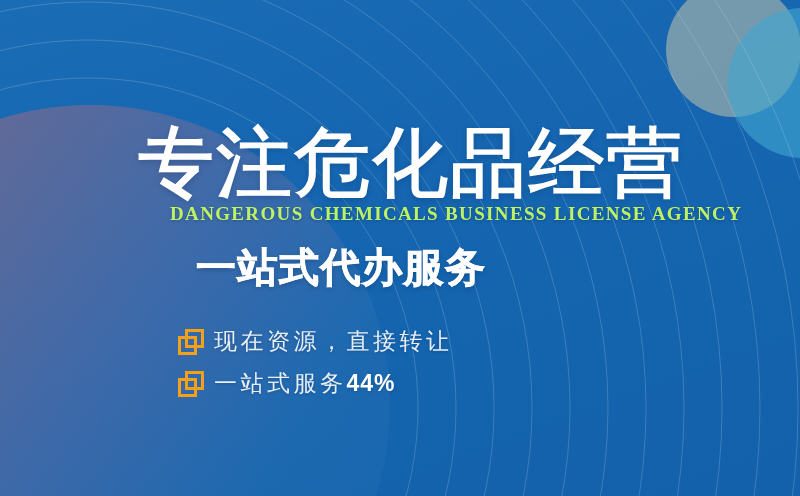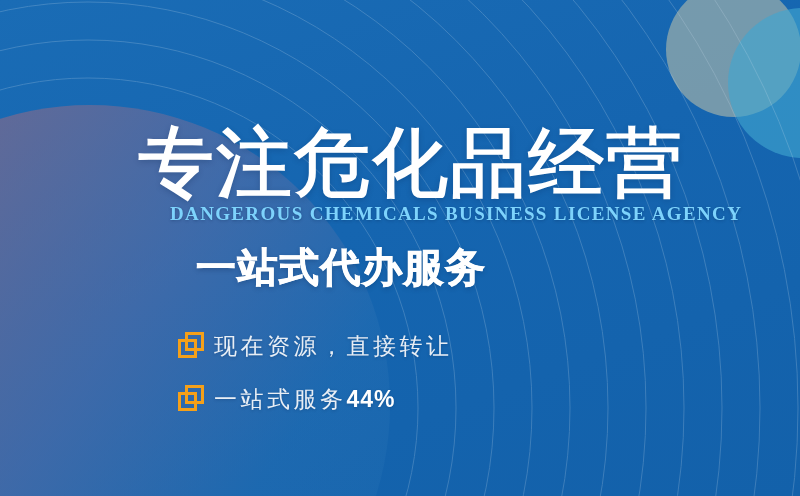--- a/index.html
+++ b/index.html
@@ -105,21 +105,21 @@
     -webkit-text-stroke: 1.6px #ffffff;
   }
 
   .eng-sub {
     position: absolute;
     left: 170px;
     top: 203px;
     font-family: "Liberation Serif", "DejaVu Serif", serif;
     font-size: 19px;
     font-weight: 700;
-    color: #7dd3fc;
+    color: #bef264;
     letter-spacing: 1.35px;
     white-space: nowrap;
     text-shadow: 0 1px 3px rgba(0,30,70,0.3);
   }
 
   .subtitle {
     position: absolute;
     left: 196px;
     top: 244px;
     font-size: 40px;
@@ -133,24 +133,23 @@
     -webkit-text-stroke: 0.8px #ffffff;
   }
 
   .bullets {
     position: absolute;
     left: 178px;
     top: 317px;
   }
   .bullet-row {
     display: flex;
-    align-items: flex-start;
+    align-items: flex-end;
     height: 38px;
     margin-bottom: 4px;
-    margin-top: 15px;
   }
   .bullet-icon {
     position: relative;
     width: 26px;
     height: 26px;
     flex: 0 0 26px;
     margin-right: 10px;
   }
   .bullet-icon .sq {
     position: absolute;

